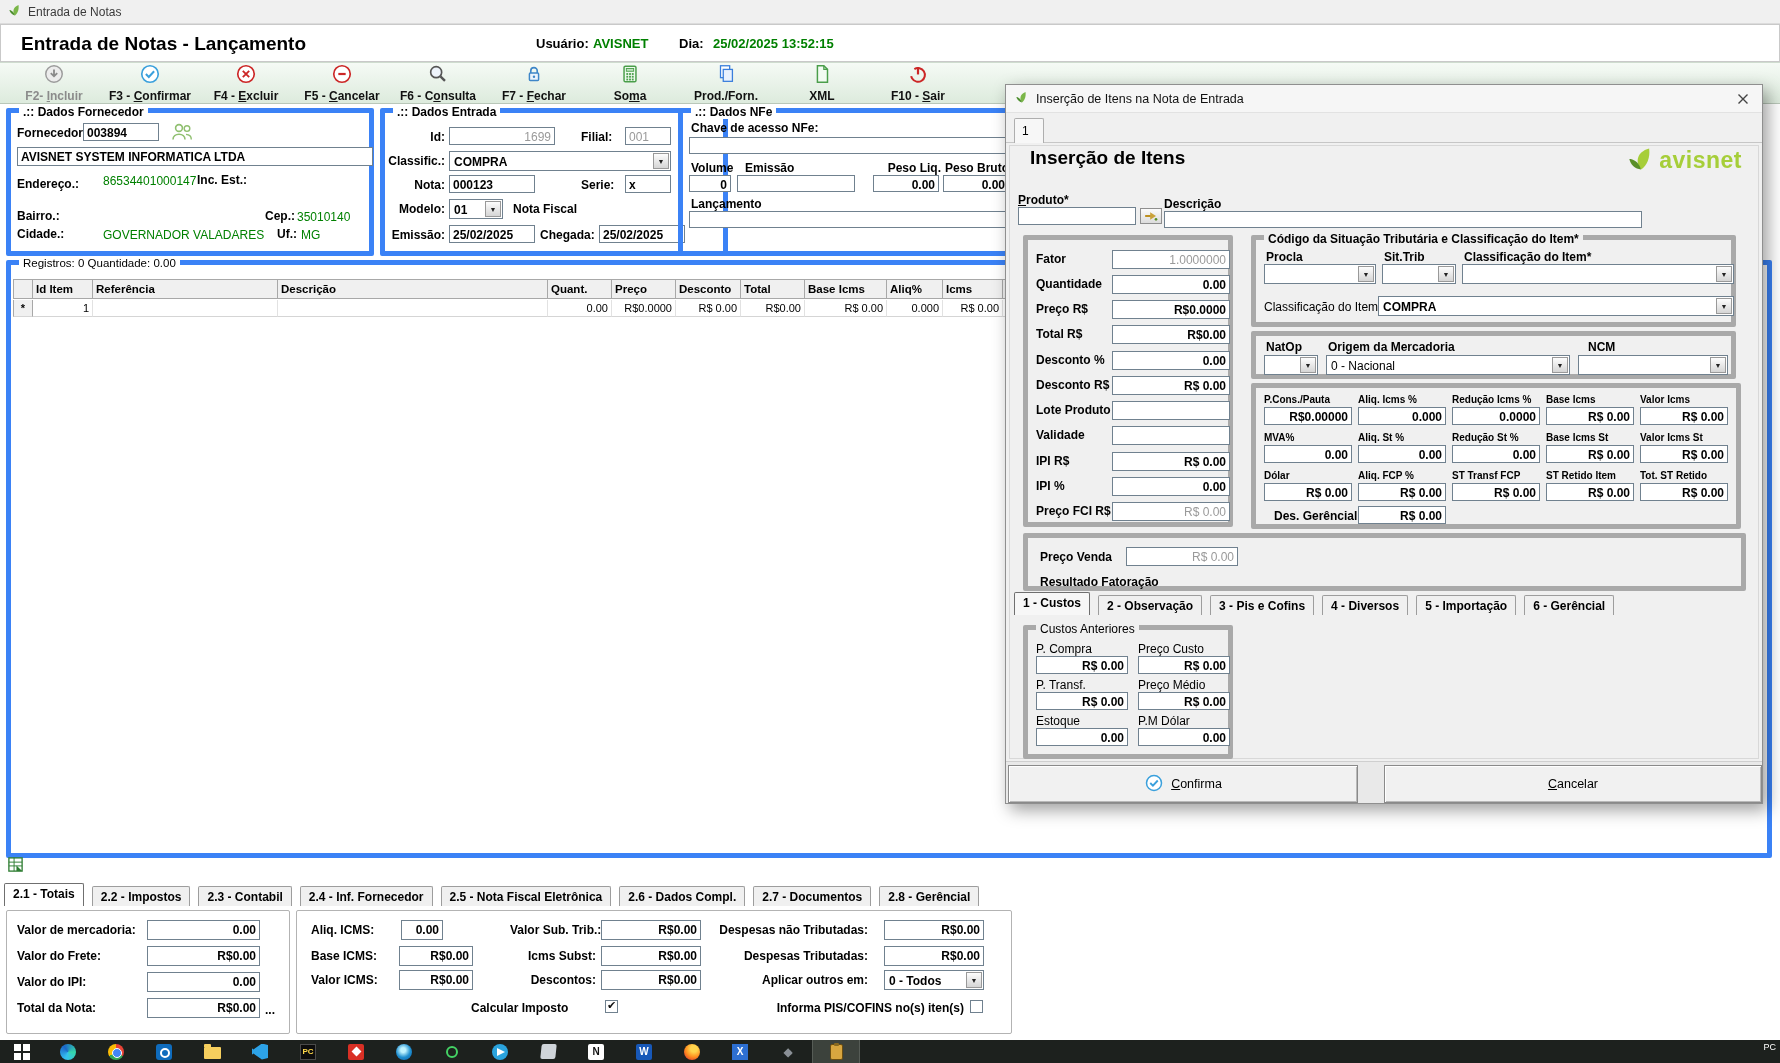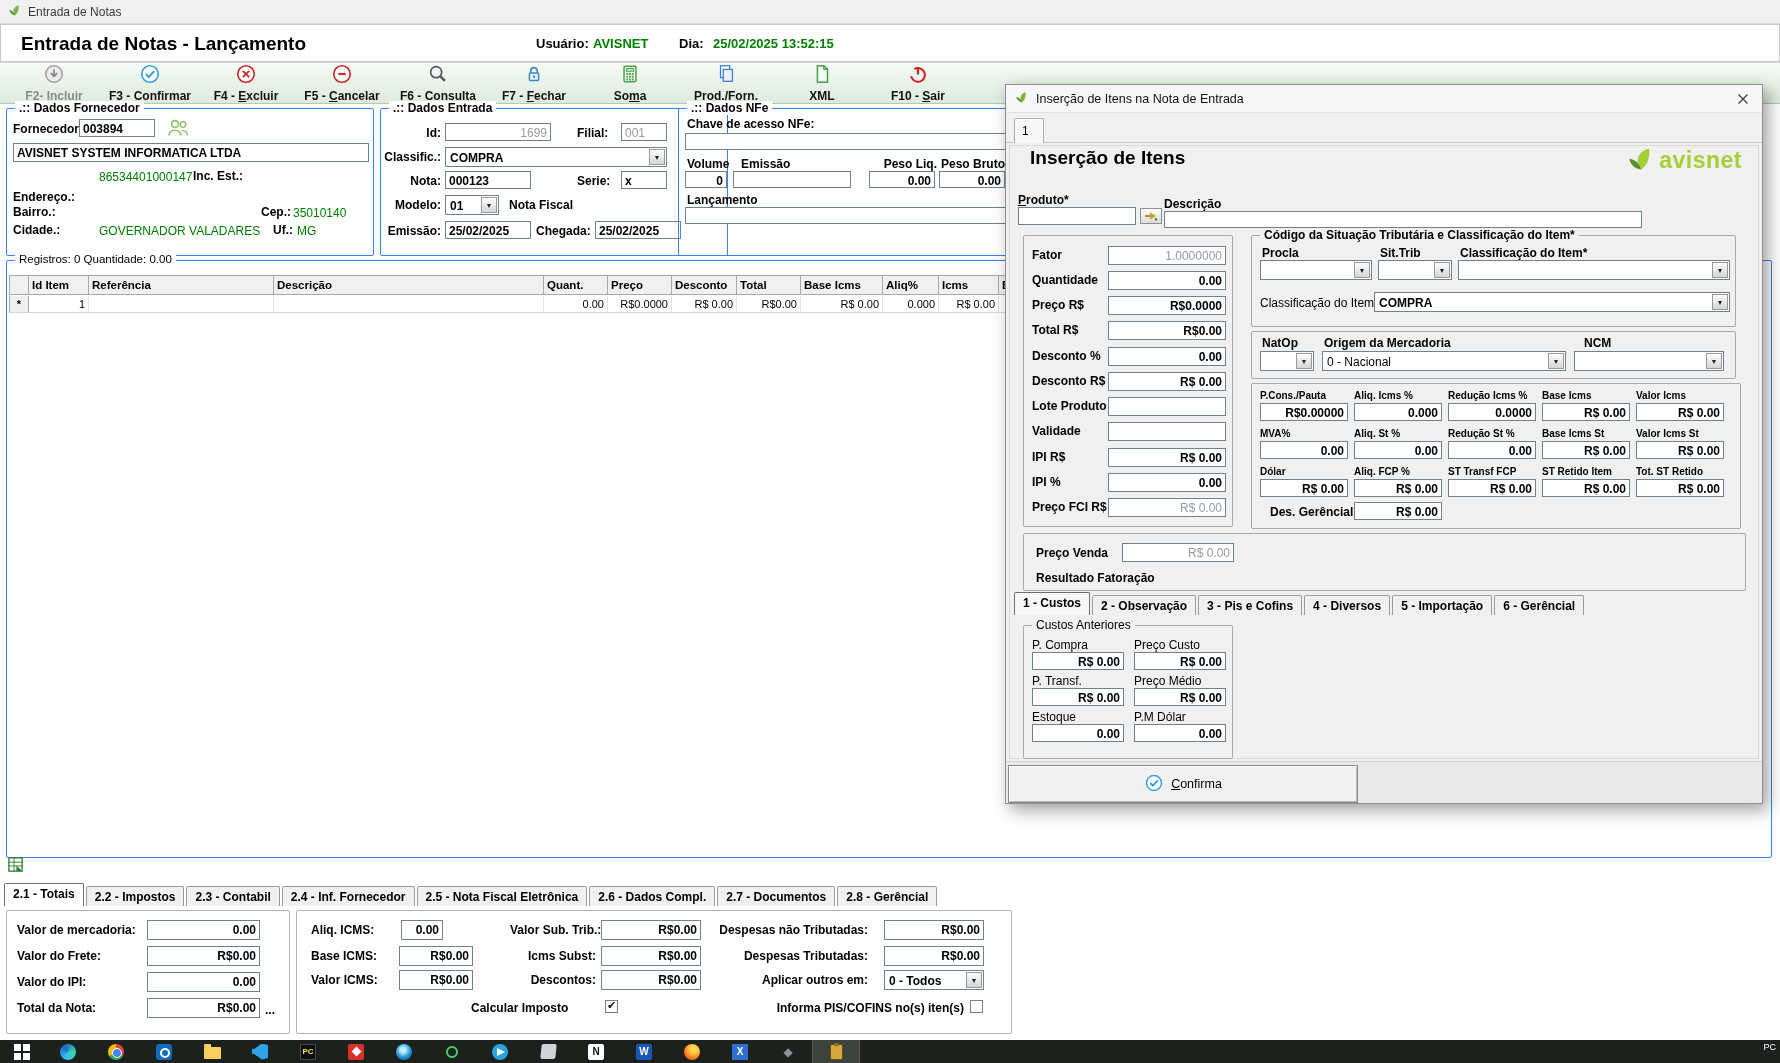--- a/index.html
+++ b/index.html
@@ -6,21 +6,21 @@
 html,body{width:1780px;height:1063px}
 body{position:relative;font-family:"Liberation Sans",sans-serif;background:#fff;overflow:hidden;font-size:12px}
 .lbl{position:absolute;font-size:12px;font-weight:bold;color:#000;white-space:nowrap}
 .lbl.plain{font-weight:normal}
 .lbl.rt{text-align:right}
 .val{position:absolute;font-size:12px;color:#008000;white-space:nowrap}
 .val.b{font-weight:bold}
 .inp{position:absolute;background:#fff;border:1px solid #70818f;font-size:12px;font-weight:bold;text-align:right;padding:2px 3px 0 3px;height:18px;overflow:hidden;white-space:nowrap;color:#000}
 .inp.lft{text-align:left}
 .inp.dis{color:#9a9a9a;font-weight:normal}
-.groupbox{position:absolute;border:1px solid #3b82f6;border-radius:2px;background:transparent}
+.groupbox{position:absolute;border:5px solid #3b82f6;border-radius:2px;background:transparent}
 .legend{position:absolute;top:-8px;left:8px;padding:0 4px;font-size:12px;font-weight:bold;background:#fff;white-space:nowrap}
 .legend.plain{font-weight:normal}
 .legend.gray{background:#f0f0f0}
 .combo{position:absolute;background:#fff;border:1px solid #70818f;height:20px}
 .combo .cval{position:absolute;left:4px;top:3px;font-size:12px;font-weight:bold;white-space:nowrap}
 .combo .cval.plain{font-weight:normal}
 .combo .cbtn{position:absolute;right:1px;top:1px;bottom:1px;width:16px;background:linear-gradient(#fdfdfd,#d5d5d5);border:1px solid #999;display:flex;align-items:center;justify-content:center}
 .combo .cbtn::after{content:"▼";font-size:7px;color:#222}
 .cb{position:absolute;width:13px;height:13px;background:#fff;border:1px solid #70818f}
 .cb.checked::after{content:"✔";position:absolute;left:1px;top:-2px;font-size:11px;color:#111}
@@ -37,21 +37,21 @@
 
 .gh{position:absolute;display:flex;background:#f0f0f0}
 .gh div{border:1px solid #a8a8a8;border-left:none;font-size:11.5px;font-weight:bold;padding:3px 0 0 3px;overflow:hidden;white-space:nowrap;height:20px}
 .gh div:first-child{border-left:1px solid #a8a8a8}
 .gr{position:absolute;display:flex}
 .gr div{border-right:1px solid #e2e2e2;border-bottom:1px solid #d5d5d5;font-size:11px;text-align:right;padding:2px 3px 0 0;overflow:hidden;white-space:nowrap;height:17px;background:#fff}
 .gr .mk{background:#f0f0f0;border-right:1px solid #a8a8a8;border-left:1px solid #a8a8a8;text-align:center;font-weight:bold;padding-right:0}
 .cw0{width:20px}.cw1{width:60px}.cw2{width:185px}.cw3{width:270px}.cw4{width:64px}.cw5{width:64px}.cw6{width:65px}.cw7{width:64px}.cw8{width:82px}.cw9{width:56px}.cw10{width:60px}.cw11{width:80px}
 
 .tabs{position:absolute;display:flex;align-items:flex-end}
-.tab{height:20px;padding:3px 8px 0 8px;font-size:12px;font-weight:bold;background:#f0f0f0;border:1px solid #9d9d9d;border-bottom:none;margin-right:2px;border-radius:2px 2px 0 0;white-space:nowrap}
+.tab{height:20px;padding:3px 8px 0 8px;font-size:12px;font-weight:bold;background:#f0f0f0;border:1px solid #9d9d9d;border-bottom:none;margin-right:8px;border-radius:2px 2px 0 0;white-space:nowrap}
 .tab.active{background:#fff;height:23px;border-color:#6f6f6f}
 
 .dialog{position:absolute;left:1005px;top:84px;width:758px;height:720px;background:#f0f0f0;border:1px solid #8f8f8f;box-shadow:5px 6px 16px rgba(0,0,0,.38);z-index:20}
 .dlg-titlebar{position:absolute;left:0;top:0;width:756px;height:28px;background:#f6f6f6;border-bottom:1px solid #e2e2e2;display:flex;align-items:center;gap:7px;padding-left:9px}
 .dlg-title{font-size:12.5px;color:#111}
 .dlg-close{position:absolute;right:8px;top:4px;width:22px;height:20px;display:flex;align-items:center;justify-content:center}
 .dlg-tabstrip{position:absolute;left:0;top:28px;width:756px;height:30px;background:#f0f0f0;border-bottom:1px solid #c6c6c6}
 .dlg-pagetab{position:absolute;left:8px;top:5px;width:30px;height:25px;background:#f7f7f7;border:1px solid #aeaeae;border-bottom:none;border-radius:2px 2px 0 0;font-size:12px;padding:5px 0 0 7px}
 .dlg-frame{position:absolute;left:3px;top:60px;width:750px;height:614px;border:1px solid #d8d8d8}
 .dlg-heading{position:absolute;left:24px;top:62px;font-size:19px;font-weight:bold;color:#000}
@@ -206,21 +206,21 @@
   <span style="position:absolute;left:158px;top:8px"><svg width="26" height="22" viewBox="0 0 26 22">
         <circle cx="10" cy="7" r="3.4" fill="none" stroke="#8fbf6f" stroke-width="1.6"></circle>
         <path d="M4 18.5c0-3.2 2.7-5.3 6-5.3s6 2.1 6 5.3" fill="none" stroke="#8fbf6f" stroke-width="1.6"></path>
         <circle cx="18" cy="7.6" r="2.8" fill="none" stroke="#8fbf6f" stroke-width="1.4"></circle>
         <path d="M17 13.4c3 .2 5.3 2.1 5.3 5" fill="none" stroke="#8fbf6f" stroke-width="1.4"></path>
       </svg></span>
   <div class="inp lft" style="left:6px;top:34px;width:356px;height:19px">AVISNET SYSTEM INFORMATICA LTDA</div>
   <span class="lbl" style="left:6px;top:60px"></span>
   <span class="val" style="left:92px;top:61px">86534401000147</span>
   <span class="lbl" style="left:186px;top:60px">Inc. Est.:</span>
-  <span class="lbl" style="left:6px;top:81px">Endereço.:</span>
+  <span class="lbl" style="left:6px;top:64px">Endereço.:</span>
   <span class="lbl" style="left:6px;top:96px">Bairro.:</span>
   <span class="lbl" style="left:254px;top:96px">Cep.:</span>
   <span class="val" style="left:286px;top:97px">35010140</span>
   <span class="lbl" style="left:6px;top:114px">Cidade.:</span>
   <span class="val" style="left:92px;top:115px">GOVERNADOR VALADARES</span>
   <span class="lbl" style="left:266px;top:114px">Uf.:</span>
   <span class="val" style="left:290px;top:115px">MG</span>
 </div>
 
 <div class="groupbox" style="left:380px;top:108px;width:348px;height:148px">
@@ -528,20 +528,23 @@
   </div>
 
   <div class="dlg-btnstrip"></div>
   <div class="btn3d" style="left:2px;top:680px;width:350px;height:38px">
     <span><svg width="20" height="20" viewBox="0 0 24 24">
           <circle cx="12" cy="12" r="9" fill="#fff" stroke="#3aa0dc" stroke-width="1.8"></circle>
           <path d="M7.5 12l3.2 3.2L16.5 9" stroke="#3aa0dc" stroke-width="2.2" fill="none"></path>
         </svg></span>
     <span><u>C</u>onfirma</span>
   </div>
+  <div class="btn3d" style="left:378px;top:680px;width:378px;height:38px">
+    <span><u>C</u>ancelar</span>
+  </div>
 </div>
 
 <div class="taskbar">
   <div class="tk-slot start">
       <span class="ic-start"></span>
     </div>
   <div class="tk-slot">
       <span class="ic-edge"></span>
     </div>
   <div class="tk-slot">

